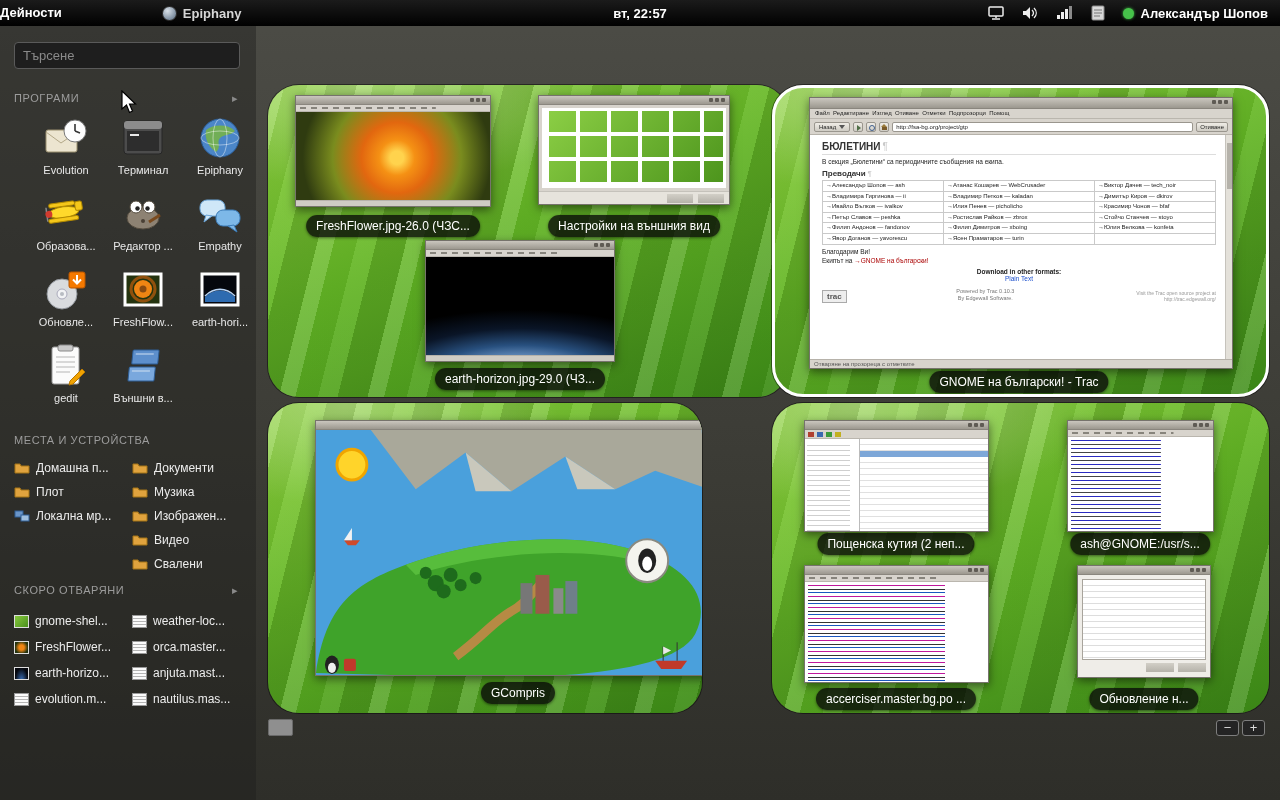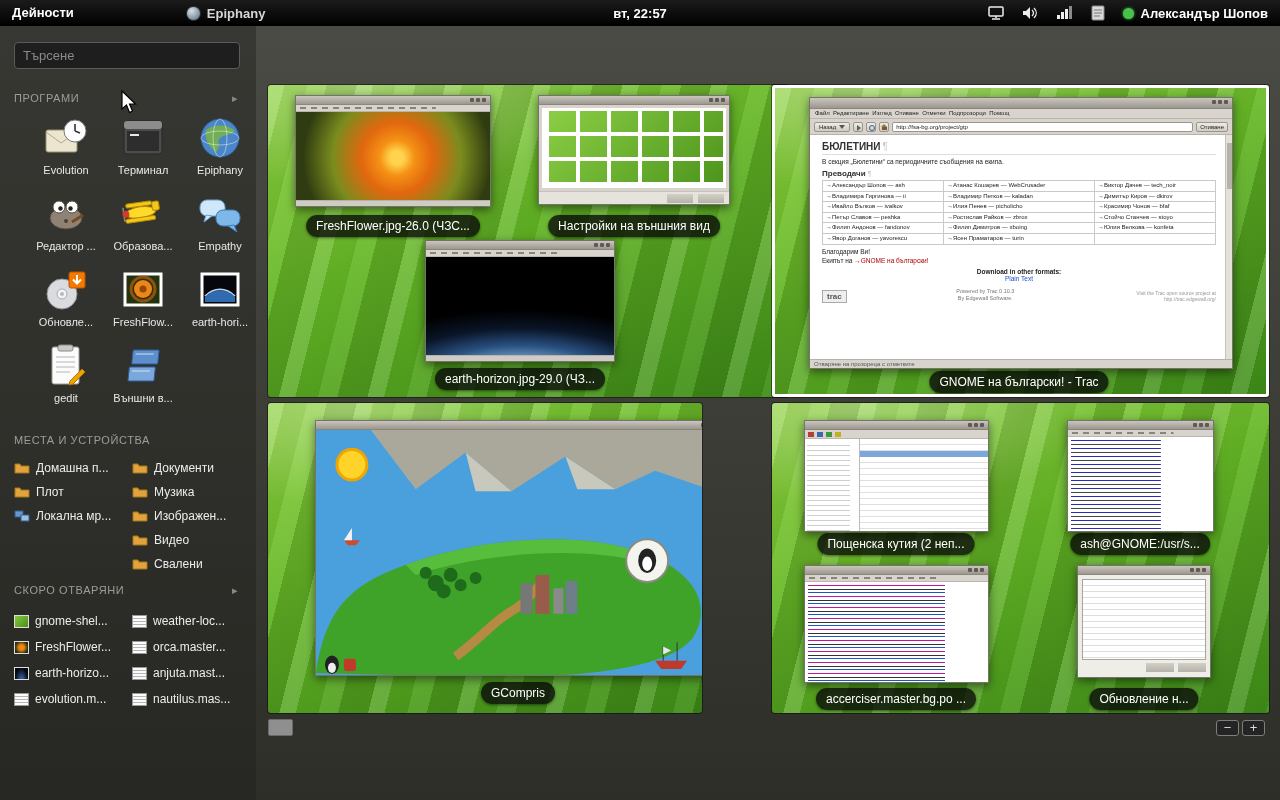--- a/index.html
+++ b/index.html
@@ -7,21 +7,21 @@
   body {
     position:relative;
     font-family:"Liberation Sans","DejaVu Sans",sans-serif;
     background:linear-gradient(180deg,#4c4c46 0%,#3b3b35 60%,#2e2e29 100%);
     color:#fff;
   }
   
   #topbar { position:absolute; top:0; left:0; width:1280px; height:26px;
     background:linear-gradient(#1b1b1b,#000); display:flex; align-items:center;
     font-size:13px; font-weight:bold; z-index:100; }
-  #activities { padding:0 12px; height:26px; line-height:26px; cursor:pointer; }
+  #activities { padding:0 0; height:26px; line-height:26px; cursor:pointer; }
   #appmenu { display:flex; align-items:center; gap:6px; color:#d6d6d6; padding:0 10px; margin-left:90px; }
   #appicon { width:15px; height:15px; border-radius:50%;
     background:radial-gradient(circle at 35% 30%, #d8e0e8, #8a9aab 60%, #55667a); border:1px solid #333; }
   #clock { position:absolute; left:50%; transform:translateX(-50%); }
   #tray { margin-left:auto; display:flex; align-items:center; gap:16px; padding-right:12px; }
   .trayicon { width:18px; height:18px; display:inline-flex; align-items:center; justify-content:center; }
   #usermenu { display:flex; align-items:center; gap:7px; }
   #userdot { width:11px; height:11px; border-radius:50%; background:#46c24a; box-shadow:0 0 3px #46c24a; }
   
   #sidebar { position:absolute; top:26px; left:0; width:256px; bottom:0;
@@ -43,21 +43,21 @@
   .minithumb { width:15px; height:13px; border:1px solid #ddd; flex:none; }
   .mini-green { background:linear-gradient(135deg,#86c83e,#4a8f1c); }
   .mini-flower { background:radial-gradient(circle,#f08513 30%,#24330f 75%); }
   .mini-dark { background:radial-gradient(ellipse at 50% 110%,#3a6fb8,#05070d 70%); }
   .mini-doc { background:#fbfbfb; background-image:repeating-linear-gradient(#fbfbfb 0 2px,#b5b5b5 2px 3px); border:1px solid #999; }
   
   .ws { position:absolute; border-radius:3px; overflow:hidden; box-shadow:0 0 0 1px rgba(0,0,0,0.45); cursor:pointer; }
   .wall { background:
     radial-gradient(ellipse 90% 60% at 18% 0%, rgba(255,255,255,0.28), transparent 55%),
     repeating-linear-gradient(104deg, rgba(255,255,255,0.14) 0 16px, rgba(0,0,0,0.05) 16px 38px, rgba(255,255,255,0.07) 38px 57px, rgba(0,0,0,0.12) 57px 86px),
-    linear-gradient(160deg,#8ed13f 0%,#63b525 45%,#3d8c17 100%); }
+    linear-gradient(160deg,#8ed13f 0%,#63b525 45%,#3d8c17 100%); border-radius: 31px; }
   #ws1 { left:268px; top:85px;  width:520px; height:312px; }
   #ws2 { left:772px; top:85px;  width:497px; height:312px; border:3px solid #fff; }
   #ws3 { left:268px; top:403px; width:434px; height:310px; }
   #ws4 { left:772px; top:403px; width:497px; height:310px; }
   
   .twin { position:absolute; background:#d8d4cd; border:1px solid #76736c;
     box-shadow:0 3px 9px rgba(0,0,0,0.5); display:flex; flex-direction:column; }
   .tb { height:9px; flex:none; background:linear-gradient(#cac6be,#9c988f); border-bottom:1px solid #8a867e; position:relative; }
   .tbdots { position:absolute; right:4px; top:2px; width:4px; height:4px; background:#5f5b54; border-radius:1px;
     box-shadow:-6px 0 #5f5b54,-12px 0 #5f5b54; }
@@ -249,45 +249,45 @@
             <path d="M10,16 C18,10 32,10 39,17 C34,22 28,20 24,24 C20,28 26,33 20,38 C14,34 8,26 10,16 Z" fill="#76b34a" opacity="0.9"></path>
             <ellipse cx="24" cy="24" rx="19" ry="7" fill="none" stroke="rgba(255,255,255,0.45)"></ellipse>
             <ellipse cx="24" cy="24" rx="7" ry="19" fill="none" stroke="rgba(255,255,255,0.45)"></ellipse>
           </svg>
       </span>
       <span class="applabel">Epiphany</span>
     </div>
     <div class="apptile">
       <span class="appicon">
         <svg width="48" height="48" viewBox="0 0 48 48">
-            <ellipse cx="24" cy="28" rx="16" ry="11" fill="#8d8273" stroke="#564d40"></ellipse>
-            <circle cx="17" cy="17" r="6" fill="#fff" stroke="#564d40"></circle>
-            <circle cx="30" cy="17" r="6" fill="#fff" stroke="#564d40"></circle>
-            <circle cx="18.5" cy="18.5" r="2.2" fill="#222"></circle>
-            <circle cx="28.5" cy="18.5" r="2.2" fill="#222"></circle>
-            <path d="M30,32 L41,25" stroke="#7a4a1e" stroke-width="3"></path>
-            <circle cx="24" cy="31" r="2" fill="#4a4036"></circle>
-          </svg>
-      </span>
-      <span class="applabel">Редактор ...</span>
-    </div>
-    <div class="apptile">
-      <span class="appicon">
-        <svg width="48" height="48" viewBox="0 0 48 48">
             <g transform="rotate(-8 24 24)">
               <line x1="5" y1="15" x2="5" y2="29" stroke="#888" stroke-width="1.5"></line>
               <rect x="8" y="12" width="26" height="4" rx="2" fill="#f5c71a" stroke="#b38b00"></rect>
               <ellipse cx="22" cy="22" rx="15" ry="5.5" fill="#ffd92b" stroke="#b38b00"></ellipse>
               <rect x="6" y="27" width="30" height="4" rx="2" fill="#f5c71a" stroke="#b38b00"></rect>
               <rect x="34" y="13" width="7" height="9" rx="2" fill="#f5c71a" stroke="#b38b00"></rect>
               <circle cx="7" cy="22" r="3.5" fill="#d23b2e"></circle>
             </g>
           </svg>
       </span>
       <span class="applabel">Образова...</span>
+    </div>
+    <div class="apptile">
+      <span class="appicon">
+        <svg width="48" height="48" viewBox="0 0 48 48">
+            <ellipse cx="24" cy="28" rx="16" ry="11" fill="#8d8273" stroke="#564d40"></ellipse>
+            <circle cx="17" cy="17" r="6" fill="#fff" stroke="#564d40"></circle>
+            <circle cx="30" cy="17" r="6" fill="#fff" stroke="#564d40"></circle>
+            <circle cx="18.5" cy="18.5" r="2.2" fill="#222"></circle>
+            <circle cx="28.5" cy="18.5" r="2.2" fill="#222"></circle>
+            <path d="M30,32 L41,25" stroke="#7a4a1e" stroke-width="3"></path>
+            <circle cx="24" cy="31" r="2" fill="#4a4036"></circle>
+          </svg>
+      </span>
+      <span class="applabel">Редактор ...</span>
     </div>
     <div class="apptile">
       <span class="appicon">
         <svg width="48" height="48" viewBox="0 0 48 48">
             <rect x="4" y="10" width="25" height="16" rx="7" fill="#cfe7f8" stroke="#6aa4d8"></rect>
             <path d="M10,25 L8,32 L16,26 Z" fill="#cfe7f8" stroke="#6aa4d8"></path>
             <rect x="20" y="20" width="24" height="16" rx="7" fill="#7db8e8" stroke="#3c7cb8"></rect>
             <path d="M38,35 L41,42 L32,36 Z" fill="#7db8e8" stroke="#3c7cb8"></path>
           </svg>
       </span>

